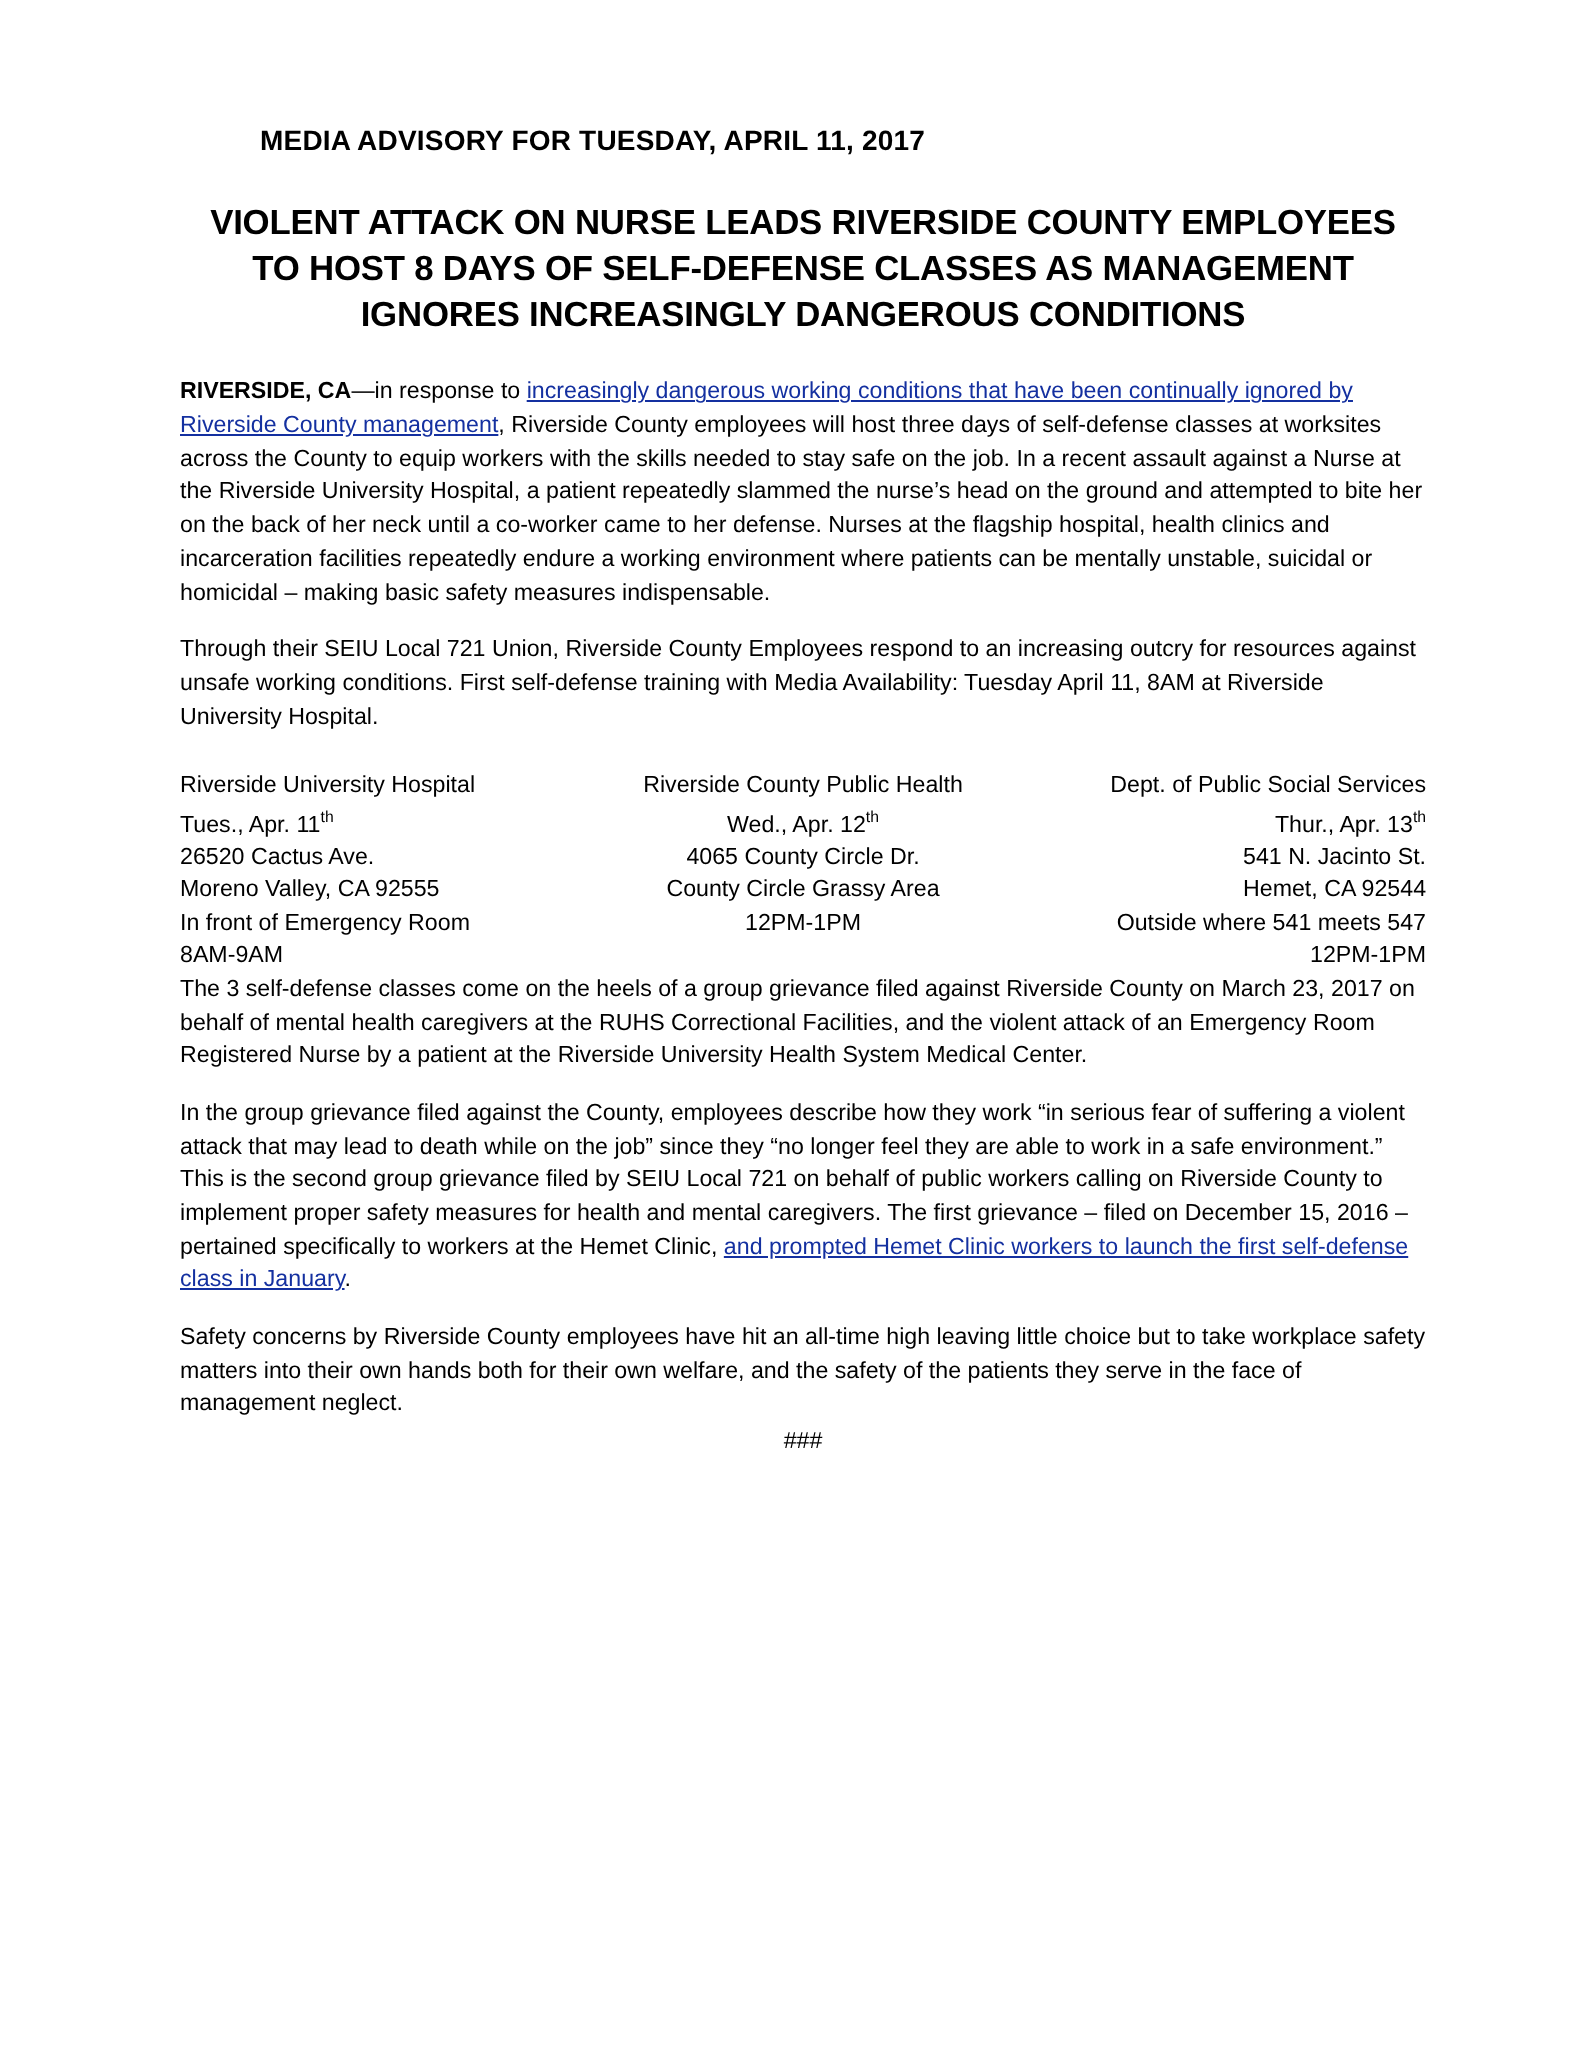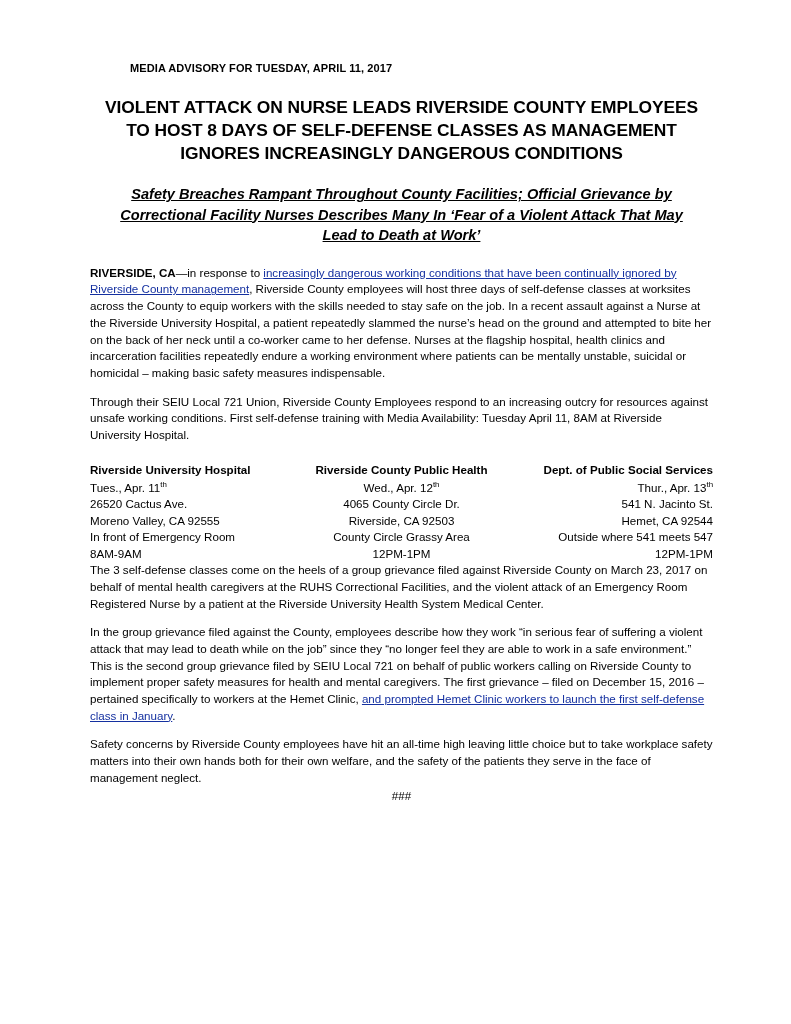--- a/index.html
+++ b/index.html
@@ -17,21 +17,21 @@
   .page {
     width: 791px;
     height: 1024px;
     box-sizing: border-box;
     padding: 62px 78px 0 90px;
     position: relative;
   }
 
   
   .advisory-title {
-    font-size: 11px;
+    font-size: 14px;
     font-weight: bold;
     letter-spacing: 0.1px;
     margin: 0 0 2px 0;
     padding-left: 40px;
   }
   .contact-line {
     font-size: 12.2px;
     margin: 0 0 1px 0;
     line-height: 1.32;
   }
@@ -88,21 +88,21 @@
     line-height: 1.42;
   }
   .events .col {
     flex: 1 1 33.33%;
     box-sizing: border-box;
   }
   .events .col.left { text-align: left; }
   .events .col.mid { text-align: center; }
   .events .col.right { text-align: right; }
   .events .ev-title {
-    font-weight: bold;
+    font-weight: normal;
     margin-bottom: 1px;
   }
   .events .ev-line { white-space: nowrap; }
   sup { font-size: 0.68em; vertical-align: super; }
 
   .after-events {
     margin-top: 30px;
   }
 
   .end-mark {
@@ -113,21 +113,20 @@
 </style>
 </head>
 <body>
 
 <div class="page">
 
   <div class="advisory-title">MEDIA ADVISORY FOR TUESDAY, APRIL 11, 2017</div>
 
   <div class="headline">VIOLENT ATTACK ON NURSE LEADS RIVERSIDE COUNTY EMPLOYEES TO HOST 8 DAYS OF SELF-DEFENSE CLASSES AS MANAGEMENT IGNORES INCREASINGLY DANGEROUS CONDITIONS</div>
 
-  <div class="subhead">Safety Breaches Rampant Throughout County Facilities; Official Grievance by Correctional Facility Nurses Describes Many In ‘Fear of a Violent Attack That May Lead to Death at Work’</div>
 
   <div class="body-col">
 
     <p><span class="lead-in">RIVERSIDE, CA</span><span>—in response to </span><a class="link" href="#">increasingly dangerous working conditions that have been continually ignored by Riverside County management</a><span>, Riverside County employees will host three days of self-defense classes at worksites across the County to equip workers with the skills needed to stay safe on the job. In a recent assault against a Nurse at the Riverside University Hospital, a patient repeatedly slammed the nurse’s head on the ground and attempted to bite her on the back of her neck until a co-worker came to her defense. Nurses at the flagship hospital, health clinics and incarceration facilities repeatedly endure a working environment where patients can be mentally unstable, suicidal or homicidal – making basic safety measures indispensable.</span></p>
 
     <p><span>Through their SEIU Local 721 Union, Riverside County Employees respond to an increasing outcry for resources against unsafe working conditions. First self-defense training with </span><span class="b">Media Availability</span><span>: </span><span class="b">Tuesday April 11, 8AM at Riverside University Hospital.</span></p>
 
     <div class="events">
 
       <div class="col left">
@@ -136,21 +135,20 @@
         <div class="ev-line">26520 Cactus Ave.</div>
         <div class="ev-line">Moreno Valley, CA 92555</div>
         <div class="ev-line">In front of Emergency Room</div>
         <div class="ev-line">8AM-9AM</div>
       </div>
 
       <div class="col mid">
         <div class="ev-title">Riverside County Public Health</div>
         <div class="ev-line"><span>Wed., Apr. 12</span><sup>th</sup></div>
         <div class="ev-line">4065 County Circle Dr.</div>
-        <div class="ev-line">Riverside, CA 92503</div>
         <div class="ev-line">County Circle Grassy Area</div>
         <div class="ev-line">12PM-1PM</div>
       </div>
 
       <div class="col right">
         <div class="ev-title">Dept. of Public Social Services</div>
         <div class="ev-line"><span>Thur., Apr. 13</span><sup>th</sup></div>
         <div class="ev-line">541 N. Jacinto St.</div>
         <div class="ev-line">Hemet, CA 92544</div>
         <div class="ev-line">Outside where 541 meets 547</div>

